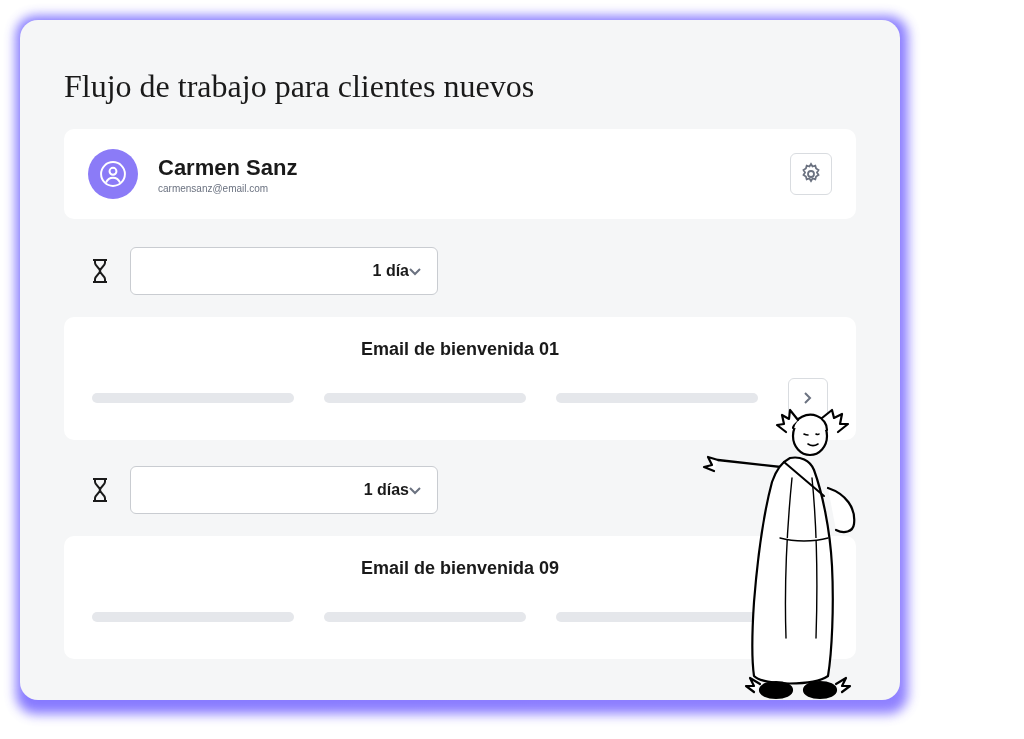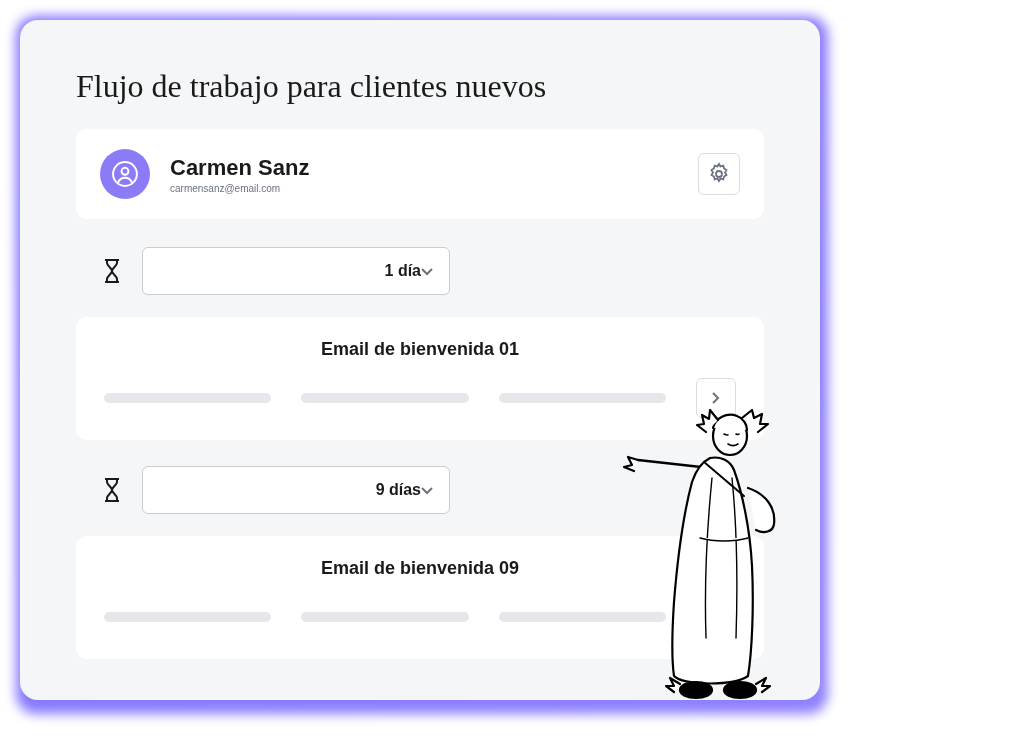--- a/index.html
+++ b/index.html
@@ -5,26 +5,26 @@
     * { margin: 0; padding: 0; box-sizing: border-box; }
     body {
       font-family: -apple-system, BlinkMacSystemFont, 'Segoe UI', sans-serif;
       background: #fff;
       width: 1024px;
       height: 739px;
       position: relative;
       padding: 20px;
     }
     .app-card {
-      width: 800px;
+      width: 880px;
       height: 680px;
       background: #f5f6f7;
       border-radius: 18px;
       position: relative;
-      padding: 48px 56px;
+      padding: 48px 44px;
       overflow: visible;
     }
     .app-card::before {
       content: '';
       position: absolute;
       inset: -4px -8px -14px -4px;
       background: linear-gradient(135deg, #6a5cff, #7c6bff);
       border-radius: 20px;
       z-index: -1;
       filter: blur(6px);
@@ -218,21 +218,21 @@
     </div>
   </div>
 
   <div class="delay-row">
     <div class="hourglass-icon">
       <svg viewBox="0 0 20 26" fill="none" stroke="#1a1a1a" stroke-width="2">
         <path d="M3 2h14M3 24h14M5 2v3c0 3 5 5 5 8s-5 5-5 8v3M15 2v3c0 3-5 5-5 8s5 5 5 8v3"></path>
       </svg>
     </div>
     <div class="delay-select">
-      <span class="delay-label">9 días</span>
+      <span class="delay-label">1 días</span>
       <span class="chevron-down">
         <svg viewBox="0 0 12 8" fill="none" stroke="#6b7280" stroke-width="2">
             <path d="M1 1l5 5 5-5"></path>
           </svg>
       </span>
     </div>
   </div>
 
   <div class="email-card">
     <div class="email-title">Email de bienvenida 09</div>

